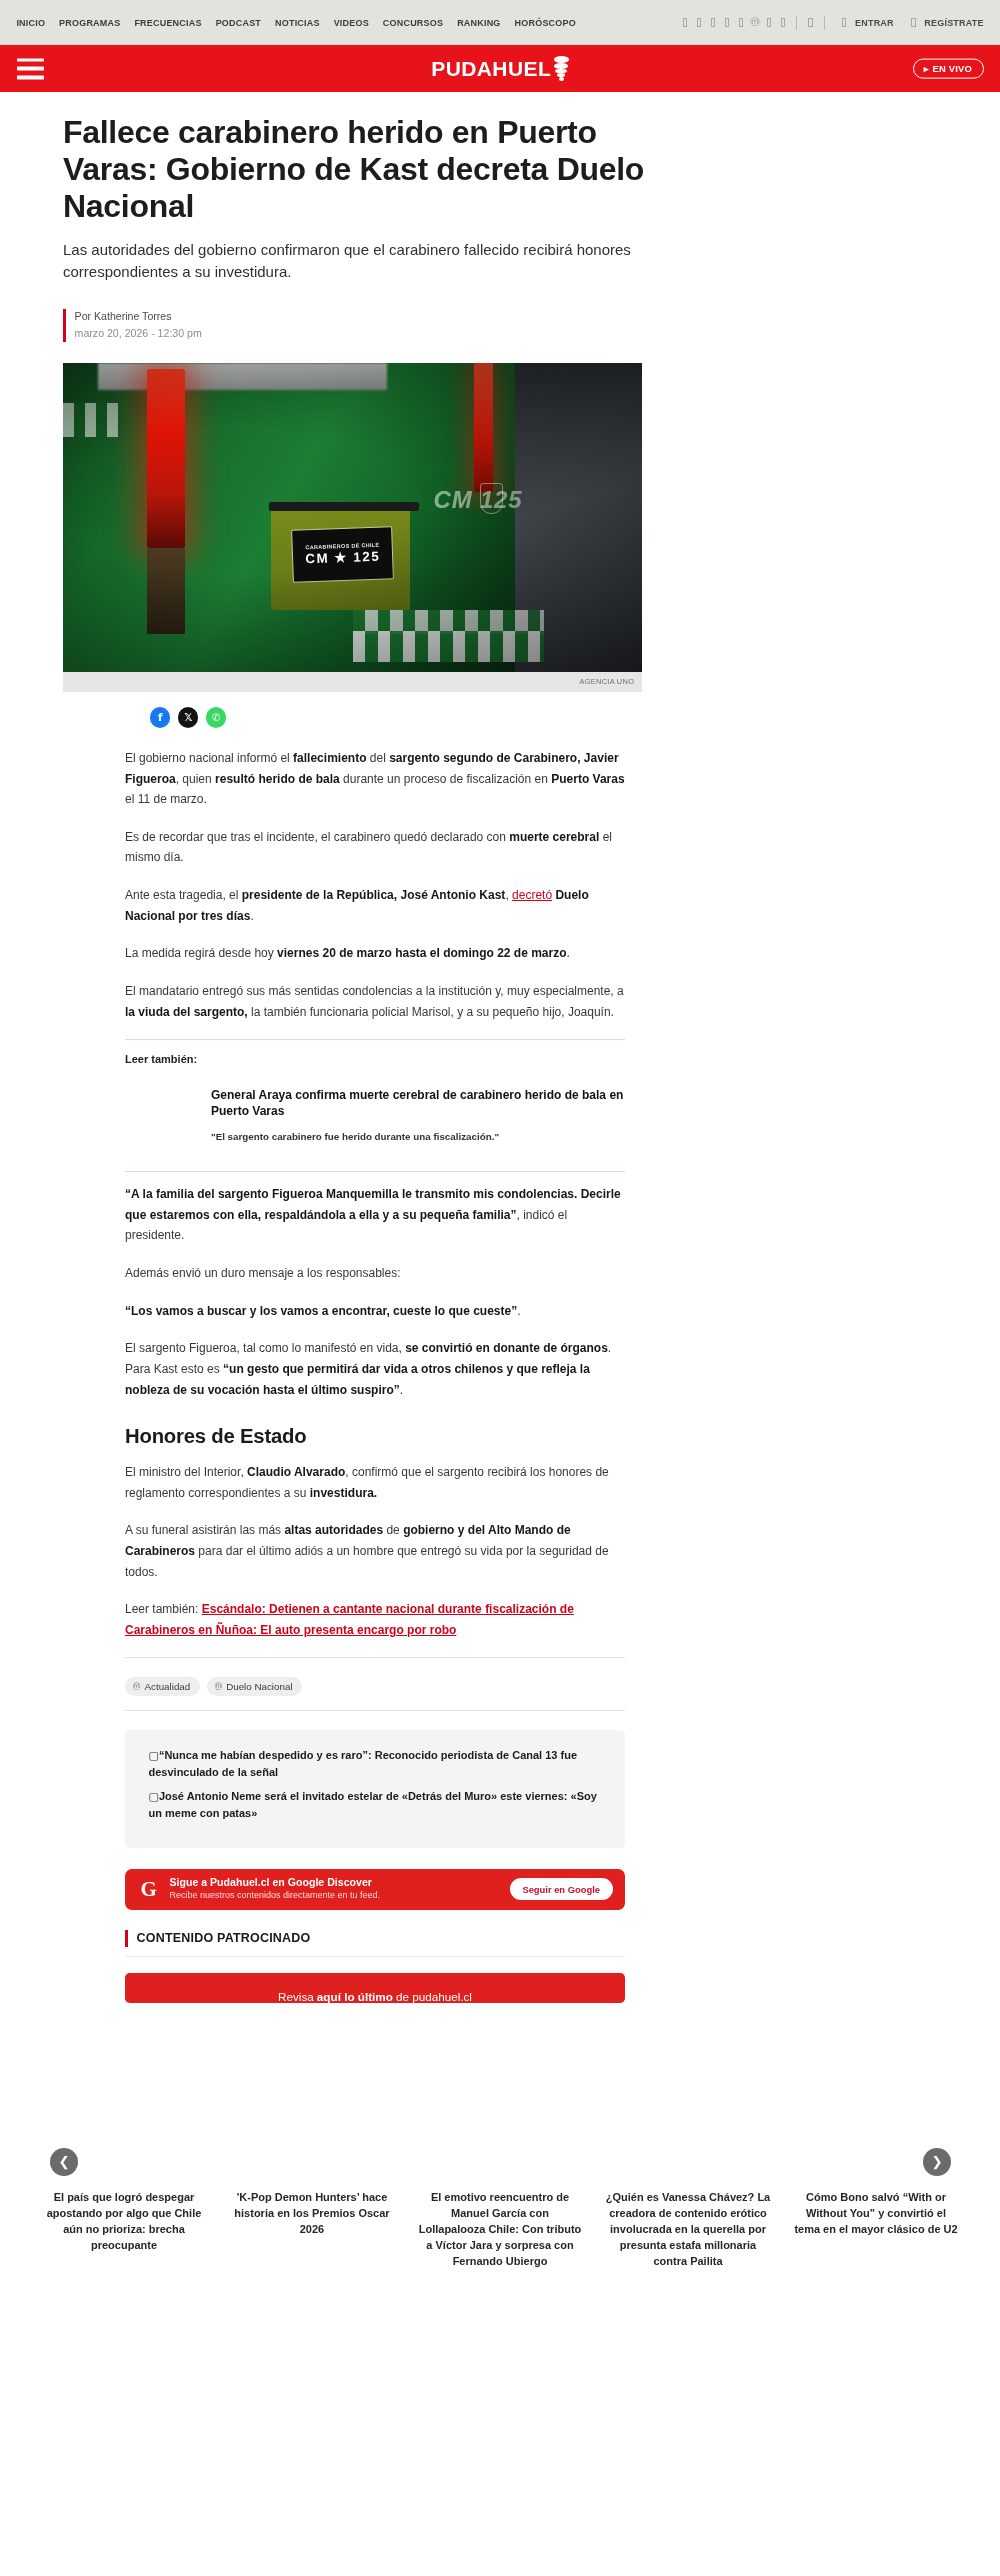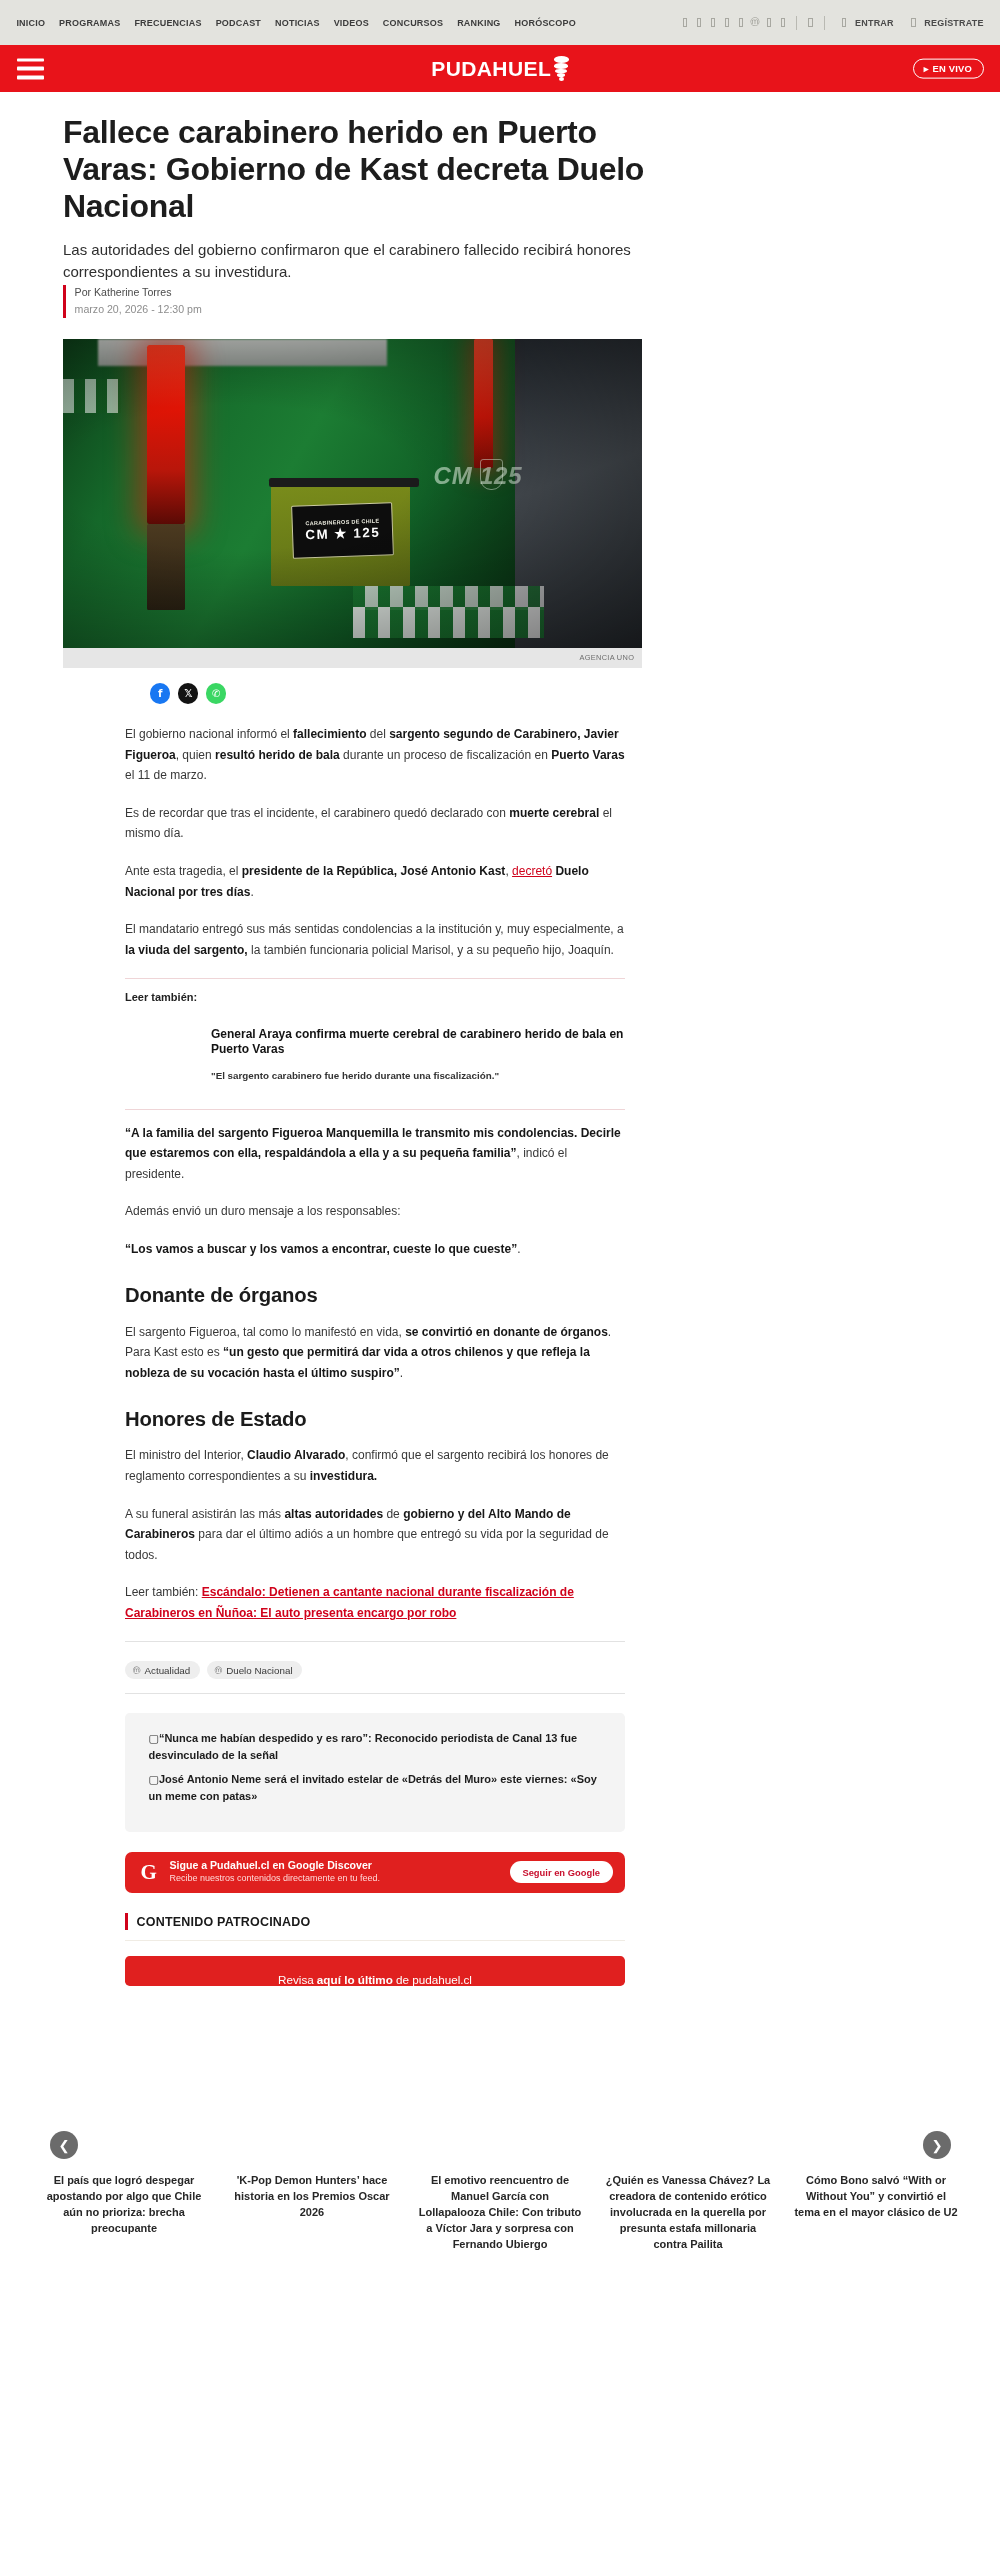--- a/index.html
+++ b/index.html
@@ -109,21 +109,21 @@
   }
   p.standfirst {
     margin-top: 14px;
     font-size: 15px;
     line-height: 1.45;
     color: #2f2f2f;
     font-weight: 400;
     max-width: 579px;
   }
   .byline {
-    margin-top: 2px;
+    margin-top: 26px;
     border-left: 3.1px solid #d0021b;
     padding-left: 8.6px;
     line-height: 1.5;
   }
   .byline .author { font-size: 10.6px; color: #4b4b4b; }
   .byline .date   { font-size: 10.6px; color: #8d8d8d; margin-top: 1.6px; }
 
   
   .hero { margin: 20.3px 63px 0 63px; width: 579px; }
   .hero-img {
@@ -479,20 +479,23 @@
 
     <p>
       <span>Es de recordar que tras el incidente, el carabinero quedó declarado con </span><b>muerte cerebral</b><span> el mismo día.</span>
     </p>
 
 
     <p>
       <span>Ante esta tragedia, el </span><b>presidente de la República, José Antonio Kast</b><span>, </span><a href="#" class="inline-red">decretó</a><b> Duelo Nacional por tres días</b><span>.</span>
     </p>
 
+    <p>
+      <span>La medida regirá desde hoy </span><b>viernes 20 de marzo hasta el domingo 22 de marzo</b><span>.</span>
+    </p>
 
     <p>
       <span>El mandatario entregó sus más sentidas condolencias a la institución y, muy especialmente, a </span><b>la viuda del sargento,</b><span> la también funcionaria policial Marisol, y a su pequeño hijo, Joaquín.</span>
     </p>
 
     <hr class="rel-sep">
     <div class="rel-label">Leer también:</div>
     <a class="rel-card" href="#" style="text-decoration:none;display:block;">
       <h3>General Araya confirma muerte cerebral de carabinero herido de bala en Puerto Varas</h3>
       <p>"El sargento carabinero fue herido durante una fiscalización."</p>
@@ -502,21 +505,20 @@
     <p>
       <b>“A la familia del sargento Figueroa Manquemilla le transmito mis condolencias. Decirle que estaremos con ella, respaldándola a ella y a su pequeña familia”</b><span>, indicó el presidente.</span>
     </p>
 
     <p>Además envió un duro mensaje a los responsables:</p>
 
     <p>
       <b>“Los vamos a buscar y los vamos a encontrar, cueste lo que cueste”</b><span>.</span>
     </p>
 
-    <h2>Donante de órganos</h2>
 
     <p>
       <span>El sargento Figueroa, tal como lo manifestó en vida, </span><b>se convirtió en donante de órganos</b><span>. Para Kast esto es </span><b>“un gesto que permitirá dar vida a otros chilenos y que refleja la nobleza de su vocación hasta el último suspiro”</b><span>.</span>
     </p>
 
     <h2>Honores de Estado</h2>
 
     <p>
       <span>El ministro del Interior, </span><b>Claudio Alvarado</b><span>, confirmó que el sargento recibirá los honores de reglamento correspondientes a su </span><b>investidura.</b>
     </p>

